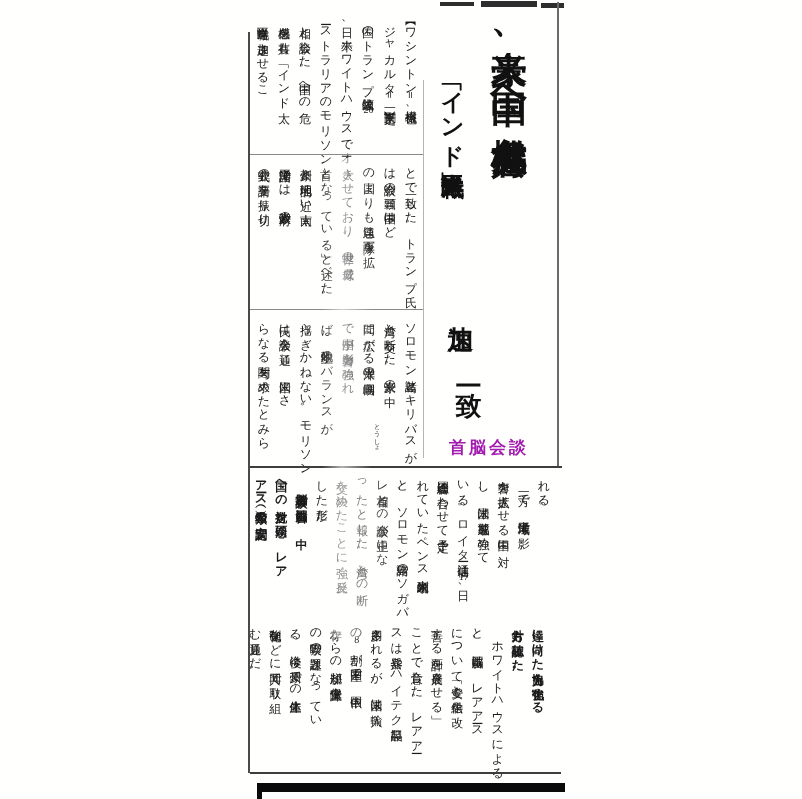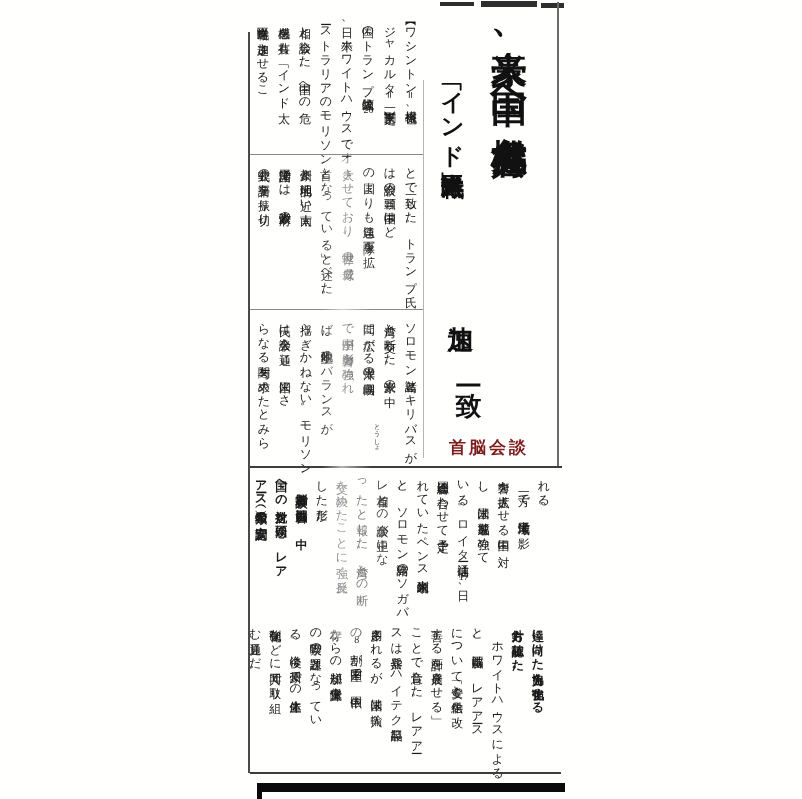--- a/index.html
+++ b/index.html
@@ -12,21 +12,21 @@
   .vcol.bold{font-family:"Liberation Sans","DejaVu Sans",sans-serif;font-weight:700;}
   .tcy{text-combine-upright:all;font-size:10px;letter-spacing:0;}
   
   .headline{position:absolute;writing-mode:vertical-rl;text-orientation:mixed;
             font-weight:700;color:#111;white-space:nowrap;}
   #main-headline{left:487px;top:22px;font-size:36px;line-height:44px;letter-spacing:1.5px;}
   #sub-headline-1{left:437px;top:75px;font-size:23px;line-height:30px;letter-spacing:0.5px;}
   #sub-headline-2a{left:443px;top:306px;font-size:26px;line-height:34px;}
   #sub-headline-2b{left:451px;top:372px;font-size:26px;line-height:34px;}
   #section-label{position:absolute;left:449px;top:436px;font-size:17px;font-weight:700;
-                 letter-spacing:3px;color:#7f1d1d;font-family:"Liberation Sans","DejaVu Sans",sans-serif;}
+                 letter-spacing:3px;color:#a21caf;font-family:"Liberation Sans","DejaVu Sans",sans-serif;}
   #furigana{position:absolute;left:372px;top:419px;writing-mode:vertical-rl;font-size:6.5px;
             letter-spacing:0;color:#333;}
   
   .vrule{position:absolute;background:#555;width:2px;}
   .hrule{position:absolute;background:#666;height:1px;}
   #left-rule{left:248px;top:32px;height:741px;background:#4a4a4a;}
   #right-rule{left:557px;top:2px;height:466px;background:#6a6a6a;}
   #headline-gutter-rule{left:423px;top:80px;height:378px;width:1px;background:#b5b5b5;}
   #tier-divider-1{left:250px;top:154px;width:173px;background:#8a8a8a;}
   #tier-divider-2{left:250px;top:309px;width:173px;background:#8a8a8a;}

